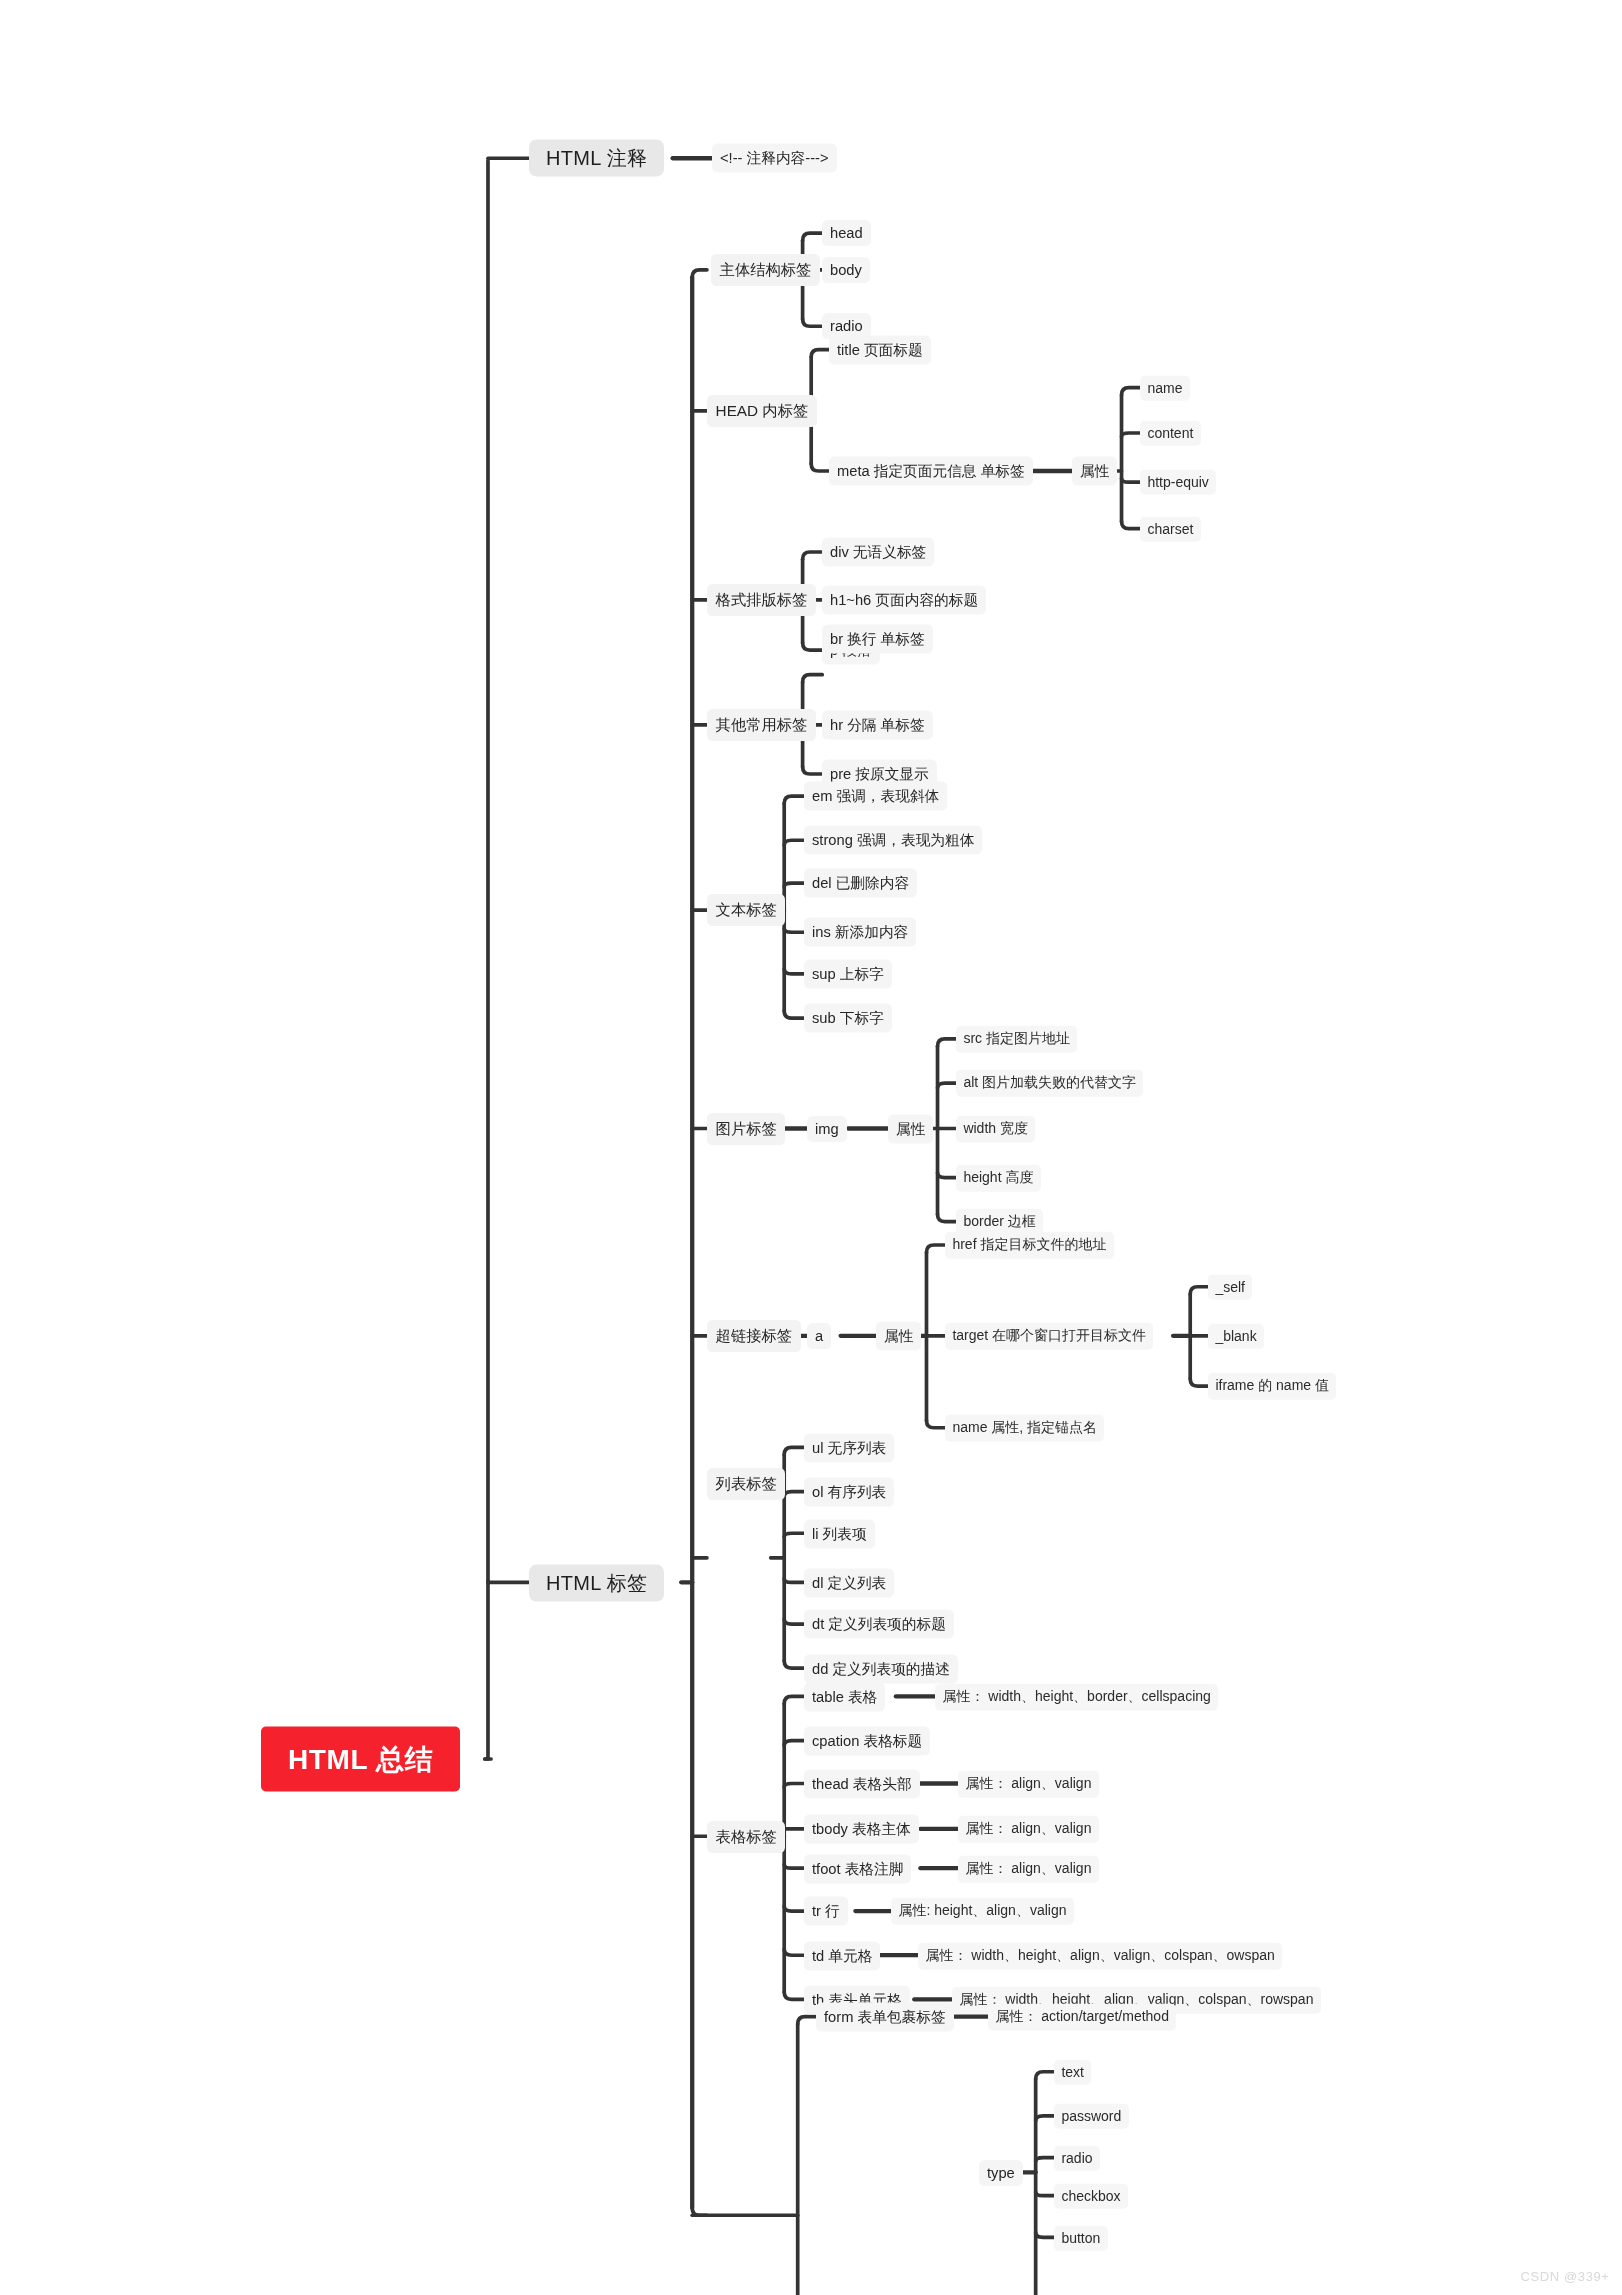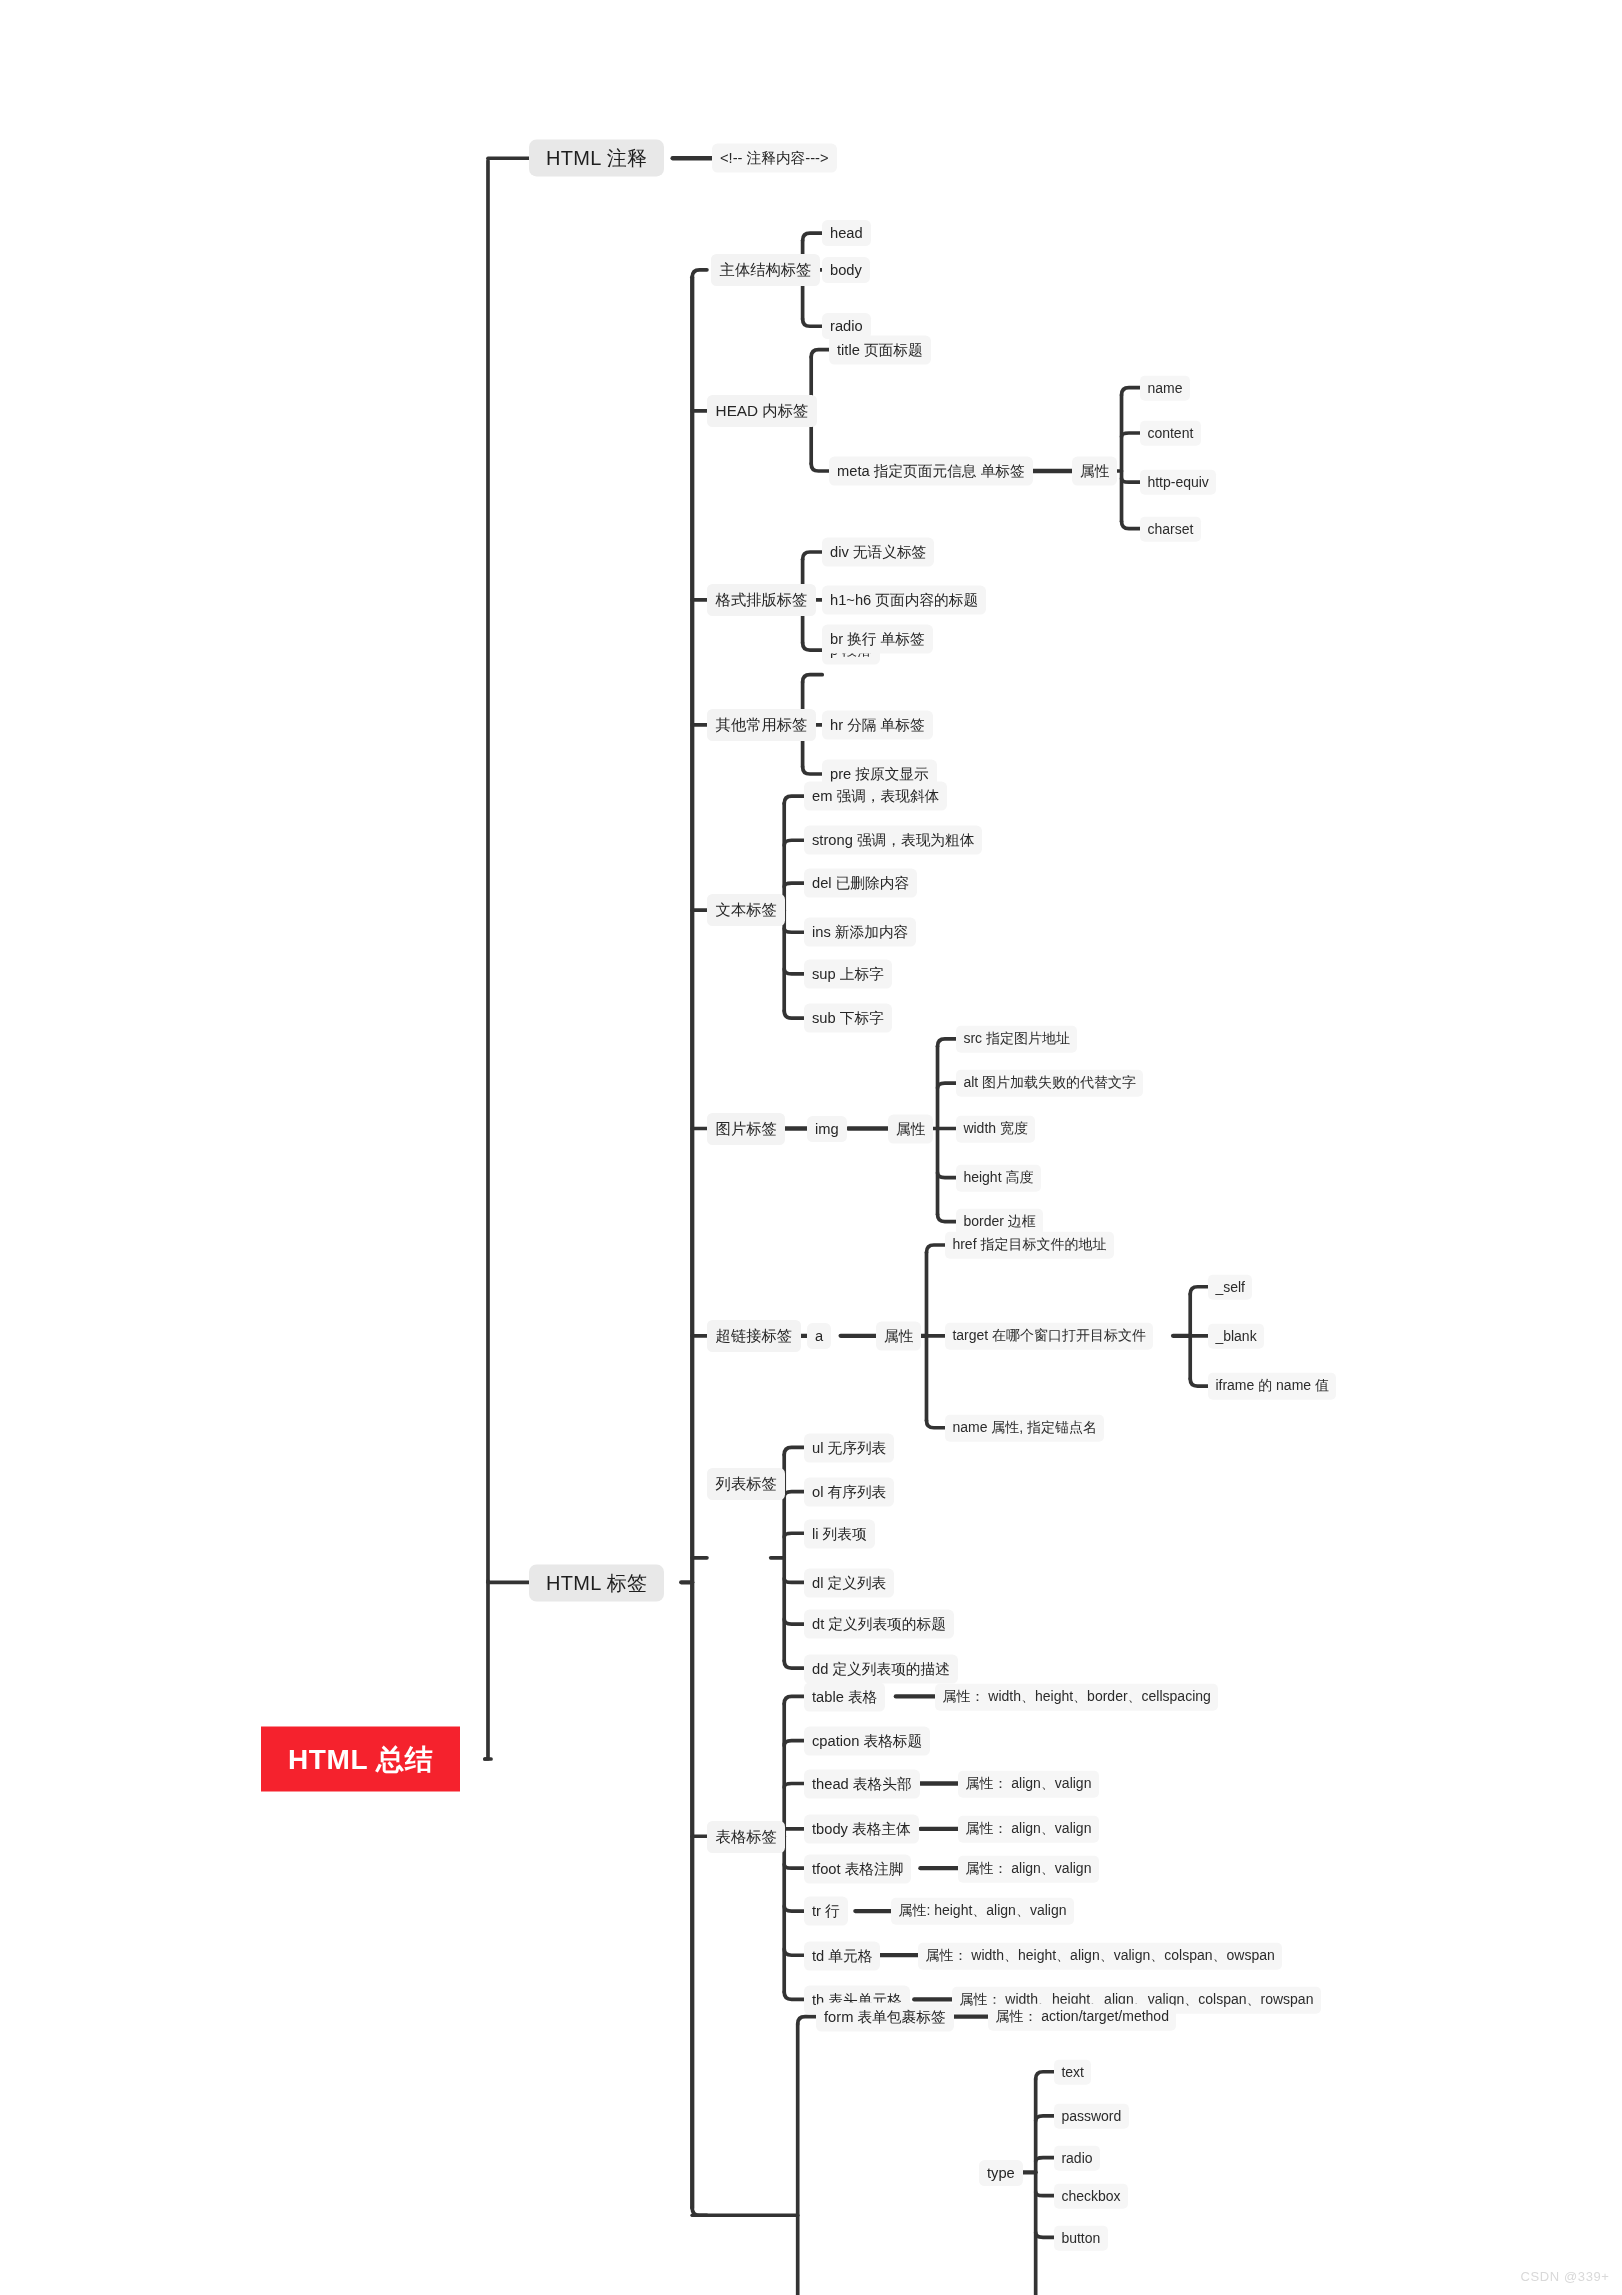--- a/index.html
+++ b/index.html
@@ -29,21 +29,21 @@
     display: flex;
     align-items: center;
     transform: translateY(-50%);
   }
   
   .node.root {
     background: #f5222d;
     color: #ffffff;
     font-size: 28px;
     font-weight: bold;
-    border-radius: 0;
+    border-radius: 5px;
     padding: 13.5px 27px;
     letter-spacing: 0.6px;
   }
   
   .node.lvl1 {
     background: #e8e8e8;
     color: #1f1f1f;
     font-size: 20px;
     border-radius: 7.4px;
     padding: 5px 17px;

